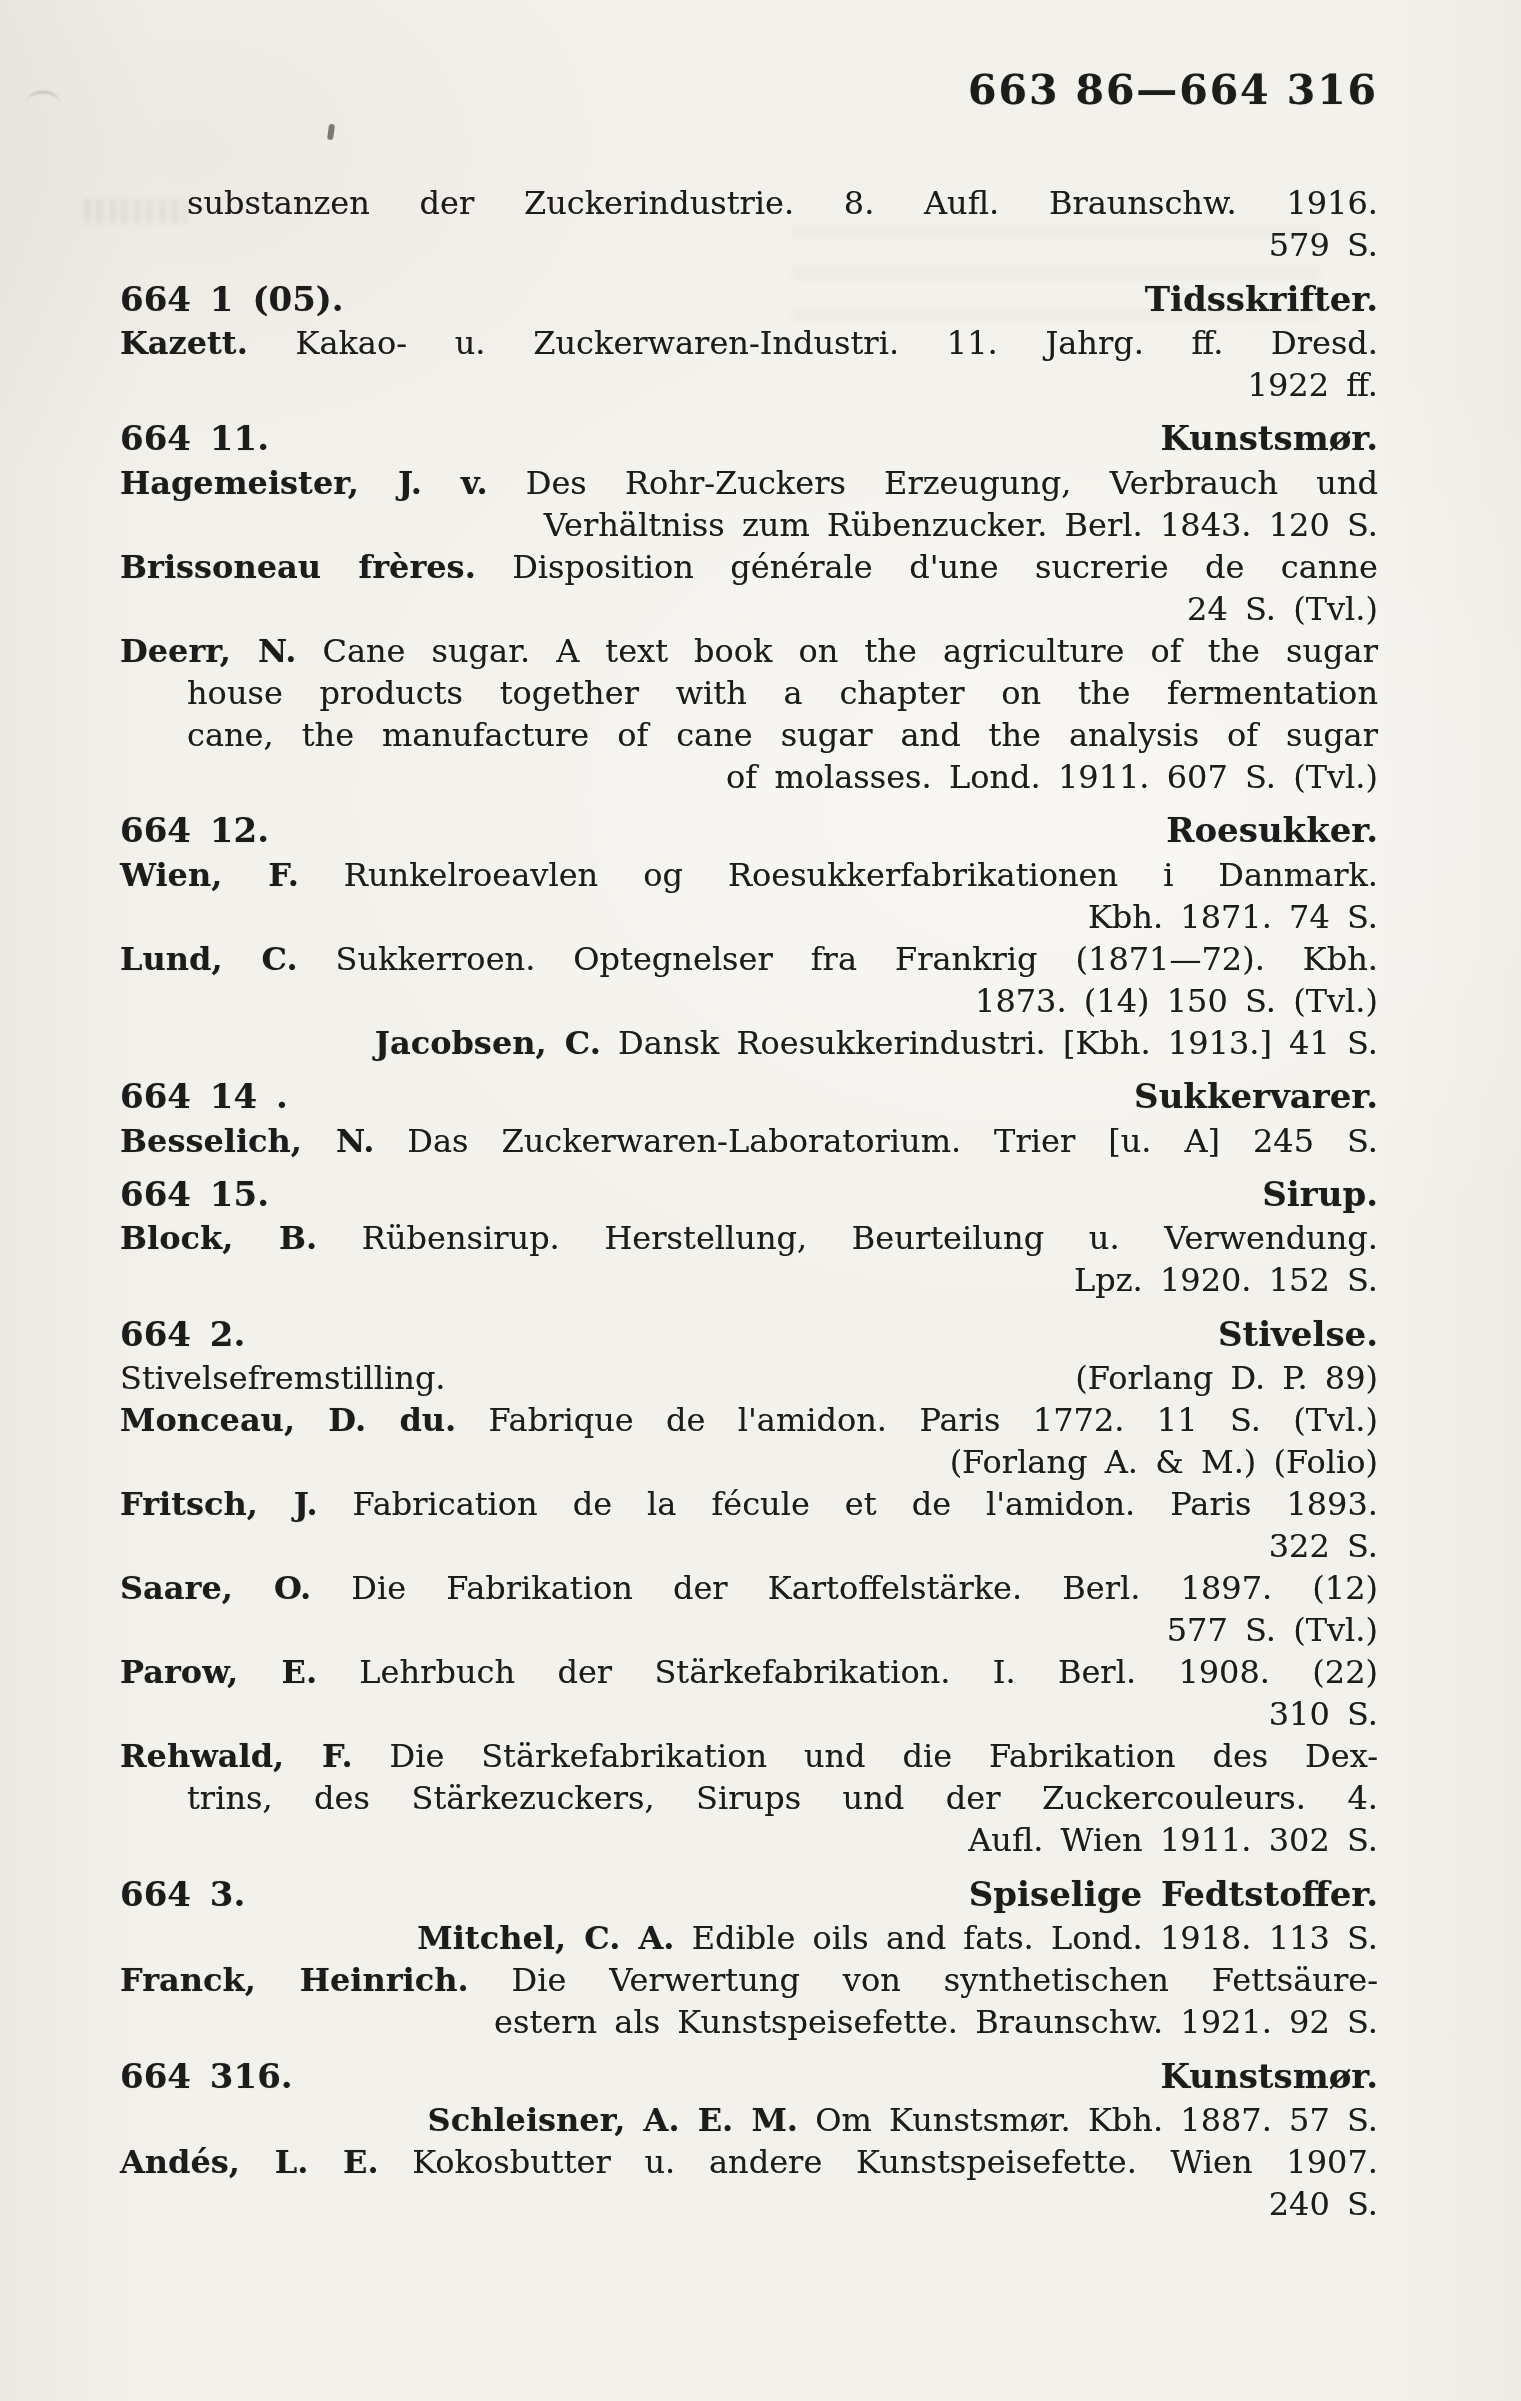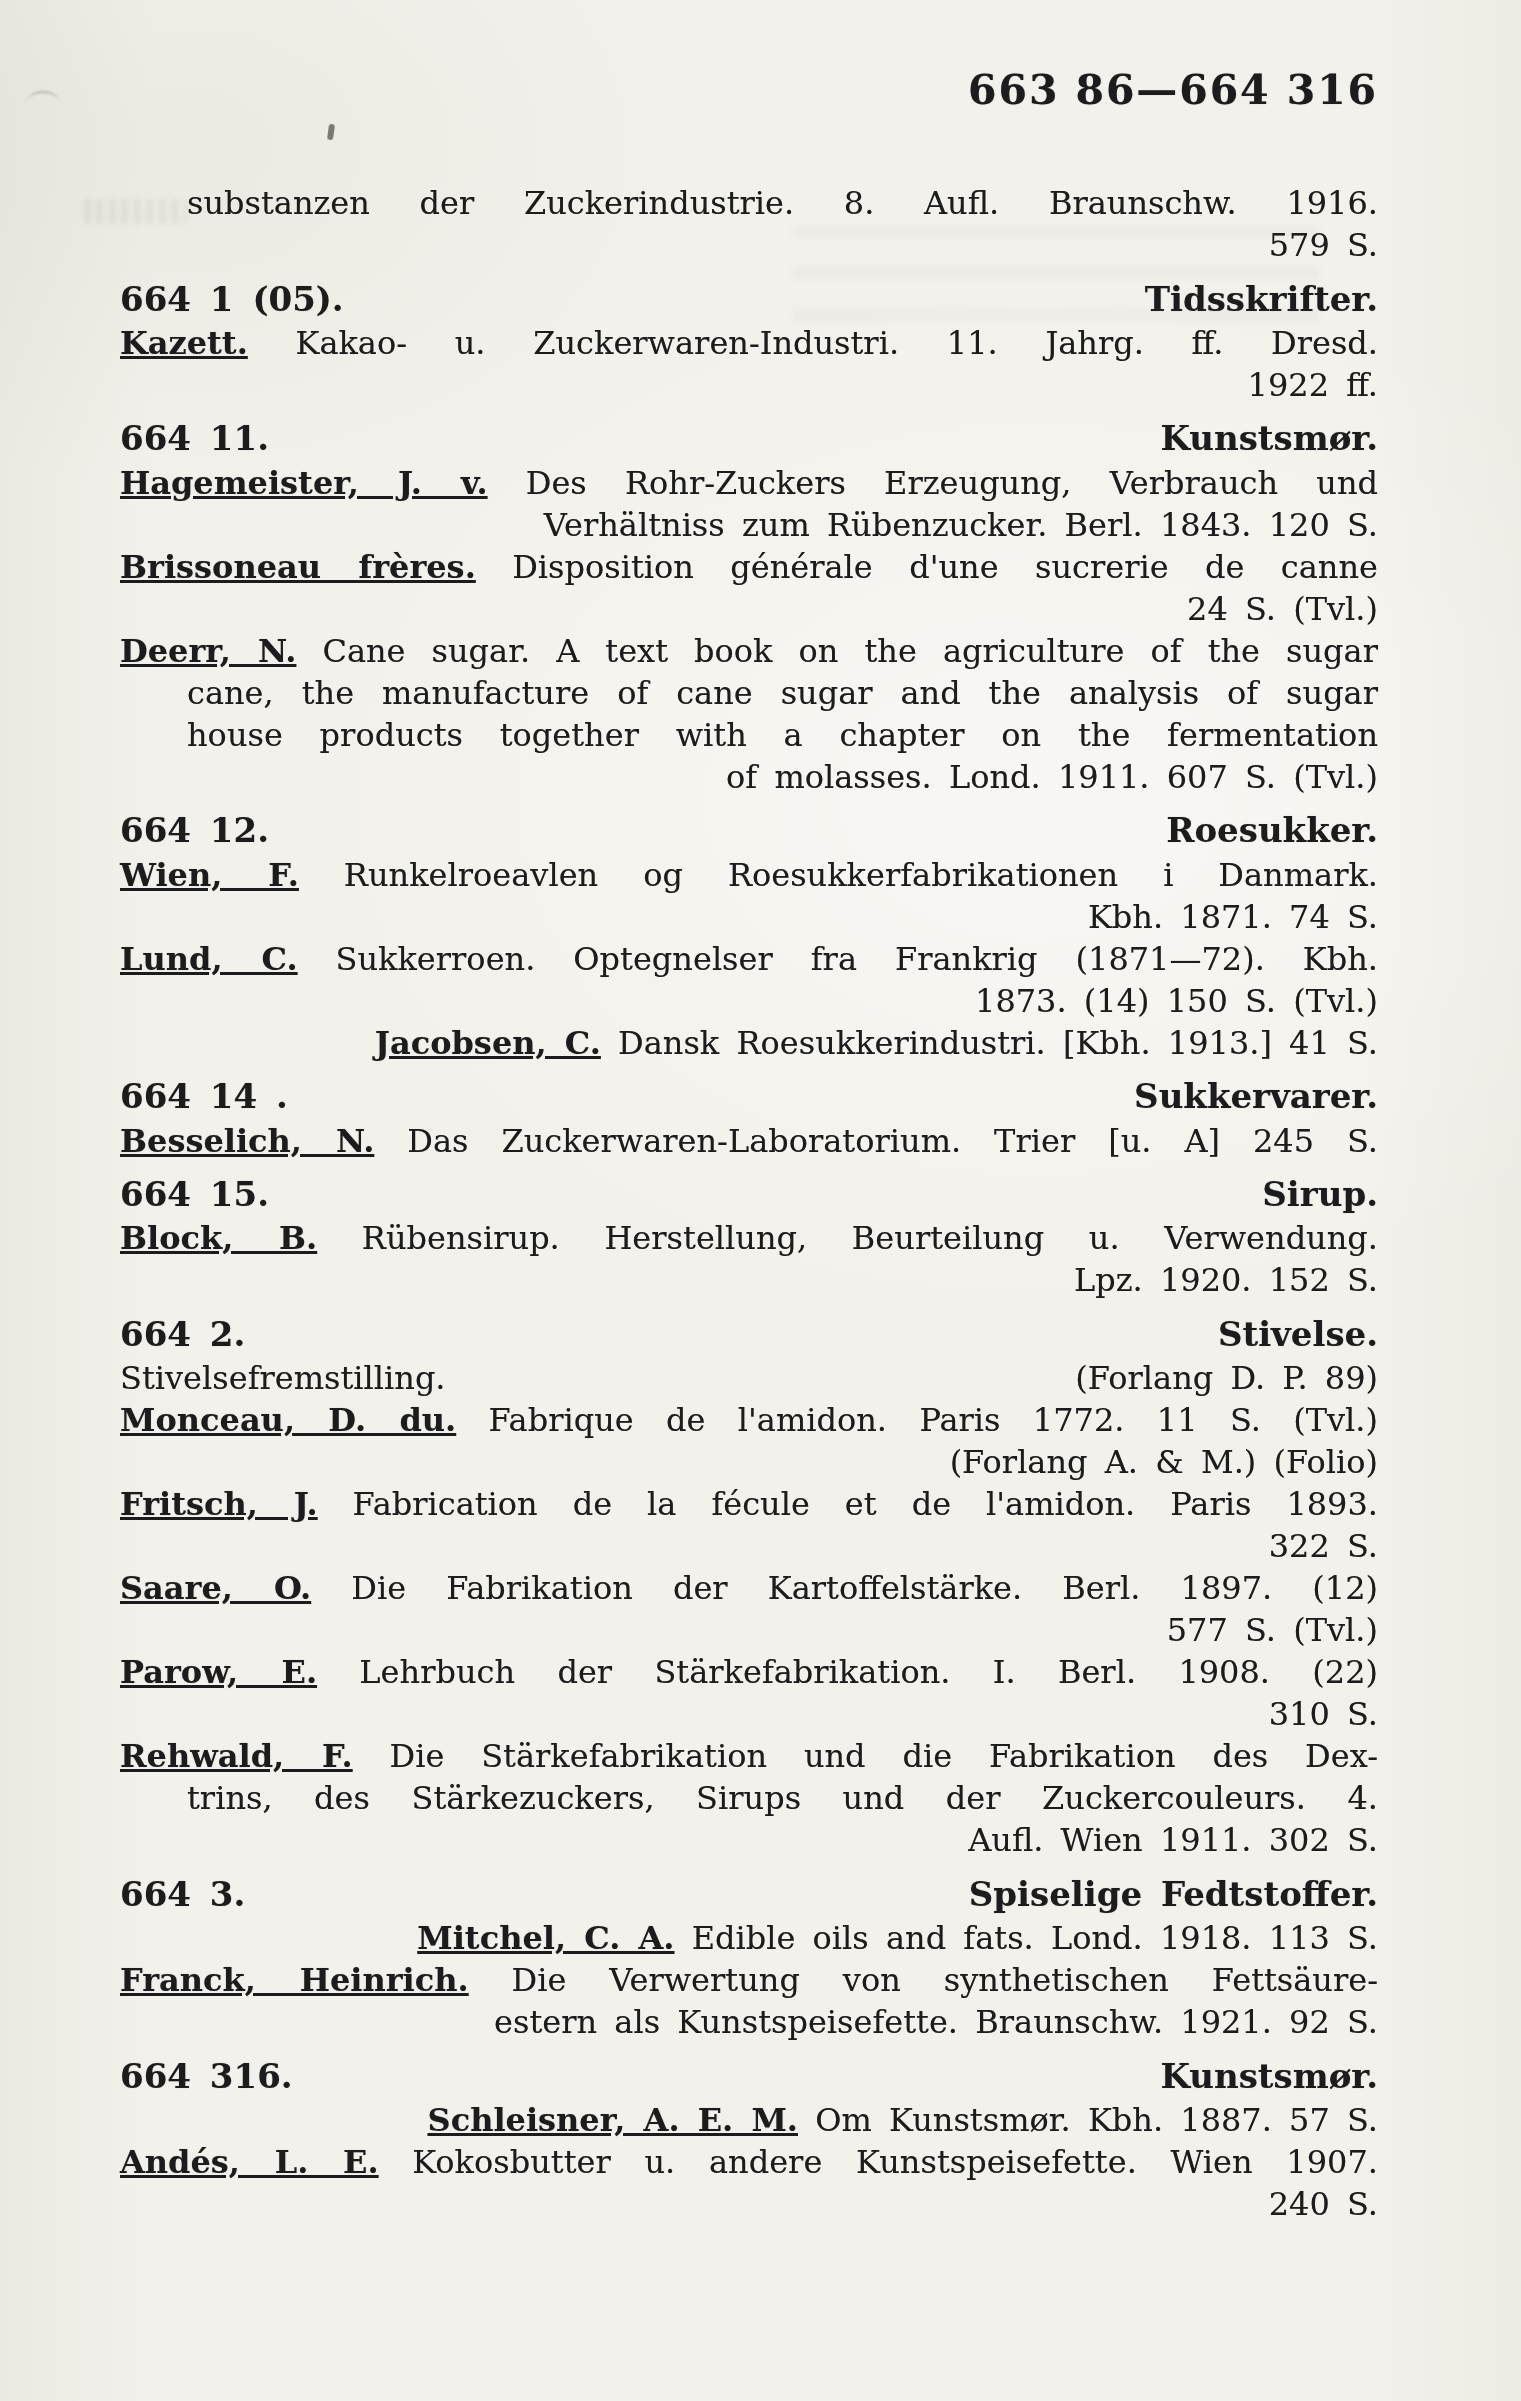--- a/index.html
+++ b/index.html
@@ -72,21 +72,21 @@
     display: flex;
     justify-content: space-between;
     align-items: baseline;
     font-weight: 700;
     font-size: 34px;
     margin-top: 11.5px;
     margin-bottom: 2.4px;
     text-shadow: 0 0 1px rgba(25,25,25,0.3);
   }
   .split { display: flex; justify-content: space-between; align-items: baseline; }
-  .author { font-weight: 700; text-shadow: 0 0 1px rgba(25,25,25,0.3); text-decoration: underline; }
+  .author { font-weight: 700; text-shadow: 0 0 1px rgba(25,25,25,0.3); }
 
   .page-number {
     margin-top: 37px;
     text-align: center;
     font-size: 30px;
     letter-spacing: 1.4px;
     text-shadow: 0 0 0.5px rgba(25,25,25,0.4);
   }
 </style>
 </head>
@@ -120,22 +120,22 @@
         <span>Kunstsmør.</span>
       </div>
 
     <div class="line jf"><span class="author">Hagemeister, J. v.</span><span> Des Rohr-Zuckers Erzeugung, Verbrauch und</span></div>
     <div class="line cont lf"><span>Verhältniss zum Rübenzucker. Berl. 1843. 120 S.</span></div>
 
     <div class="line jf"><span class="author">Brissoneau frères.</span><span> Disposition générale d'une sucrerie de canne</span></div>
     <div class="line cont lf"><span>24 S. (Tvl.)</span></div>
 
     <div class="line jf"><span class="author">Deerr, N.</span><span> Cane sugar. A text book on the agriculture of the sugar</span></div>
+    <div class="line cont jf"><span>house products together with a chapter on the fermentation</span></div>
     <div class="line cont jf"><span>cane, the manufacture of cane sugar and the analysis of sugar</span></div>
-    <div class="line cont jf"><span>house products together with a chapter on the fermentation</span></div>
     <div class="line cont lf"><span>of molasses. Lond. 1911. 607 S. (Tvl.)</span></div>
 
     <div class="line sec">
         <span>664 12.</span>
         <span>Roesukker.</span>
       </div>
 
     <div class="line jf"><span class="author">Wien, F.</span><span> Runkelroeavlen og Roesukkerfabrikationen i Danmark.</span></div>
     <div class="line cont lf"><span>Kbh. 1871. 74 S.</span></div>
 

